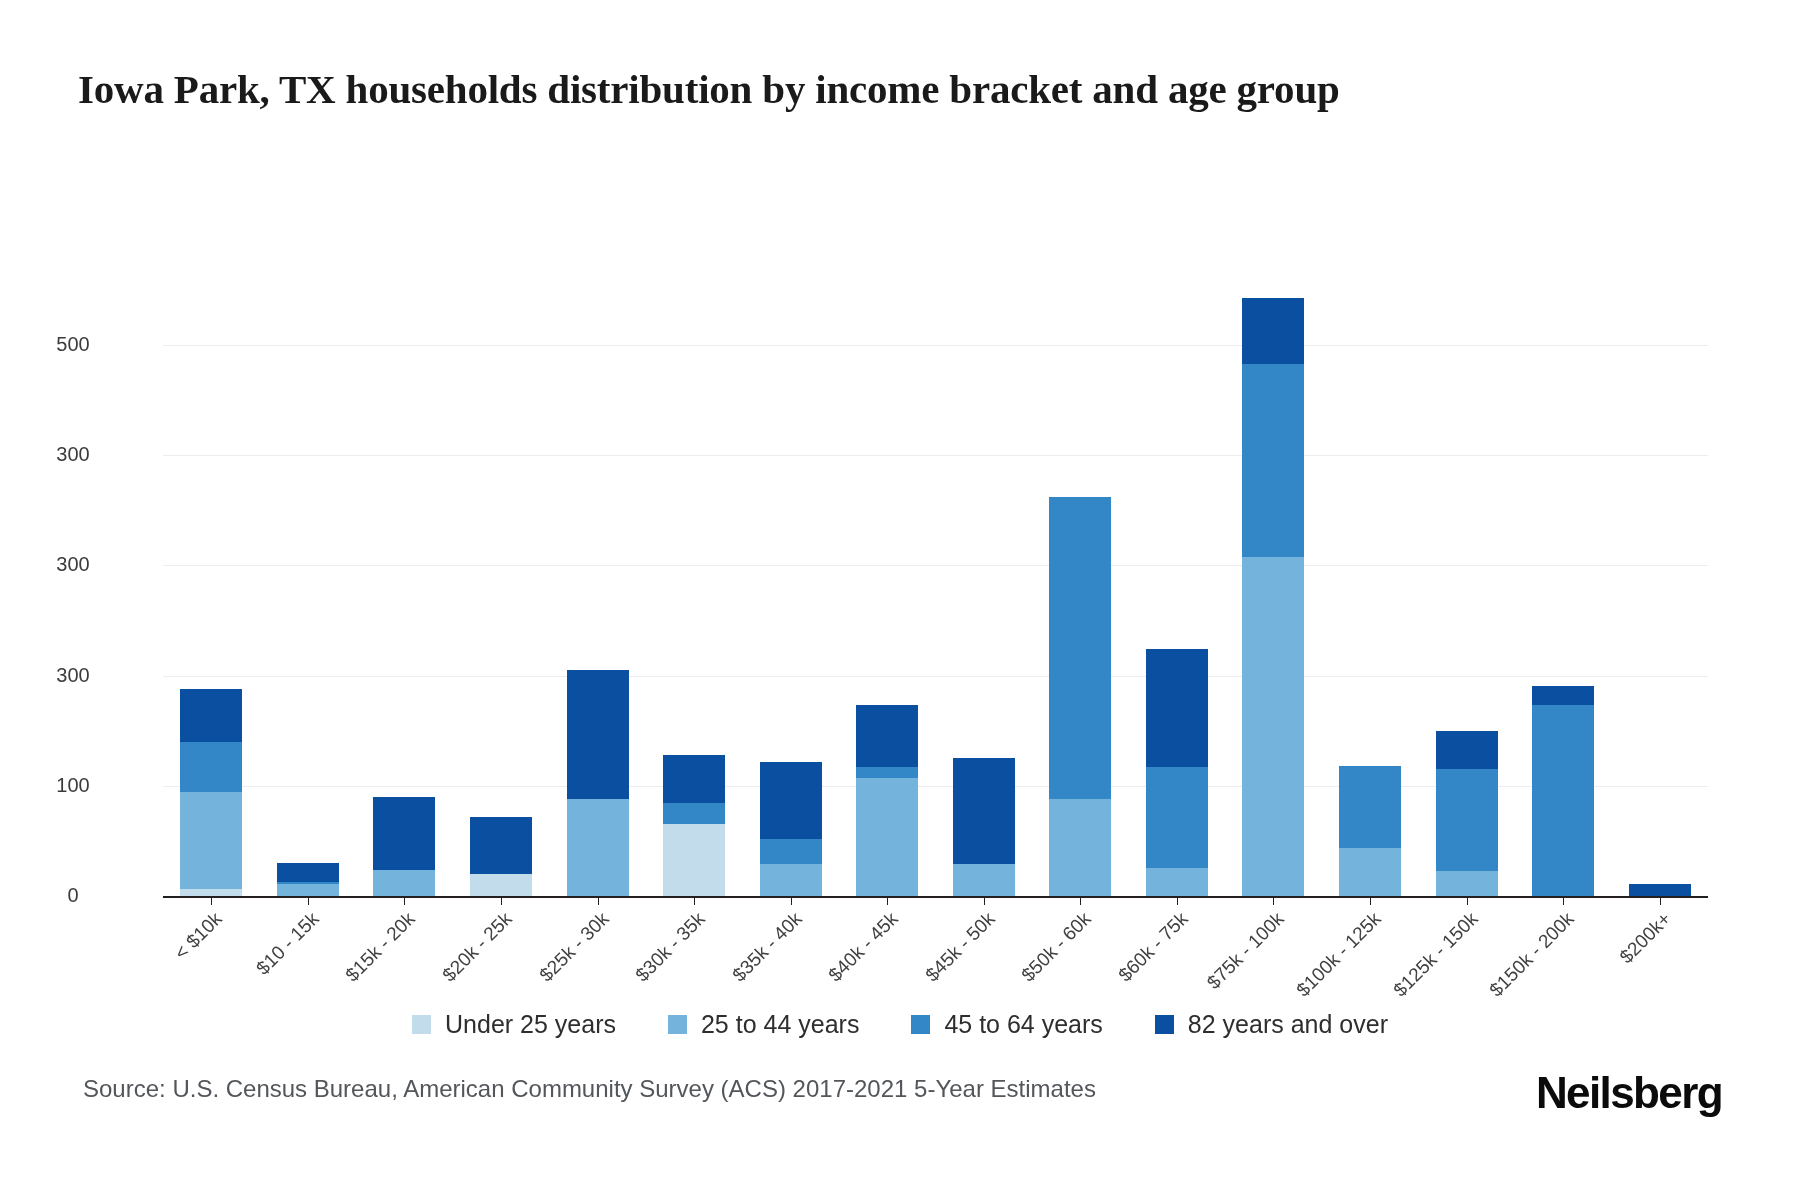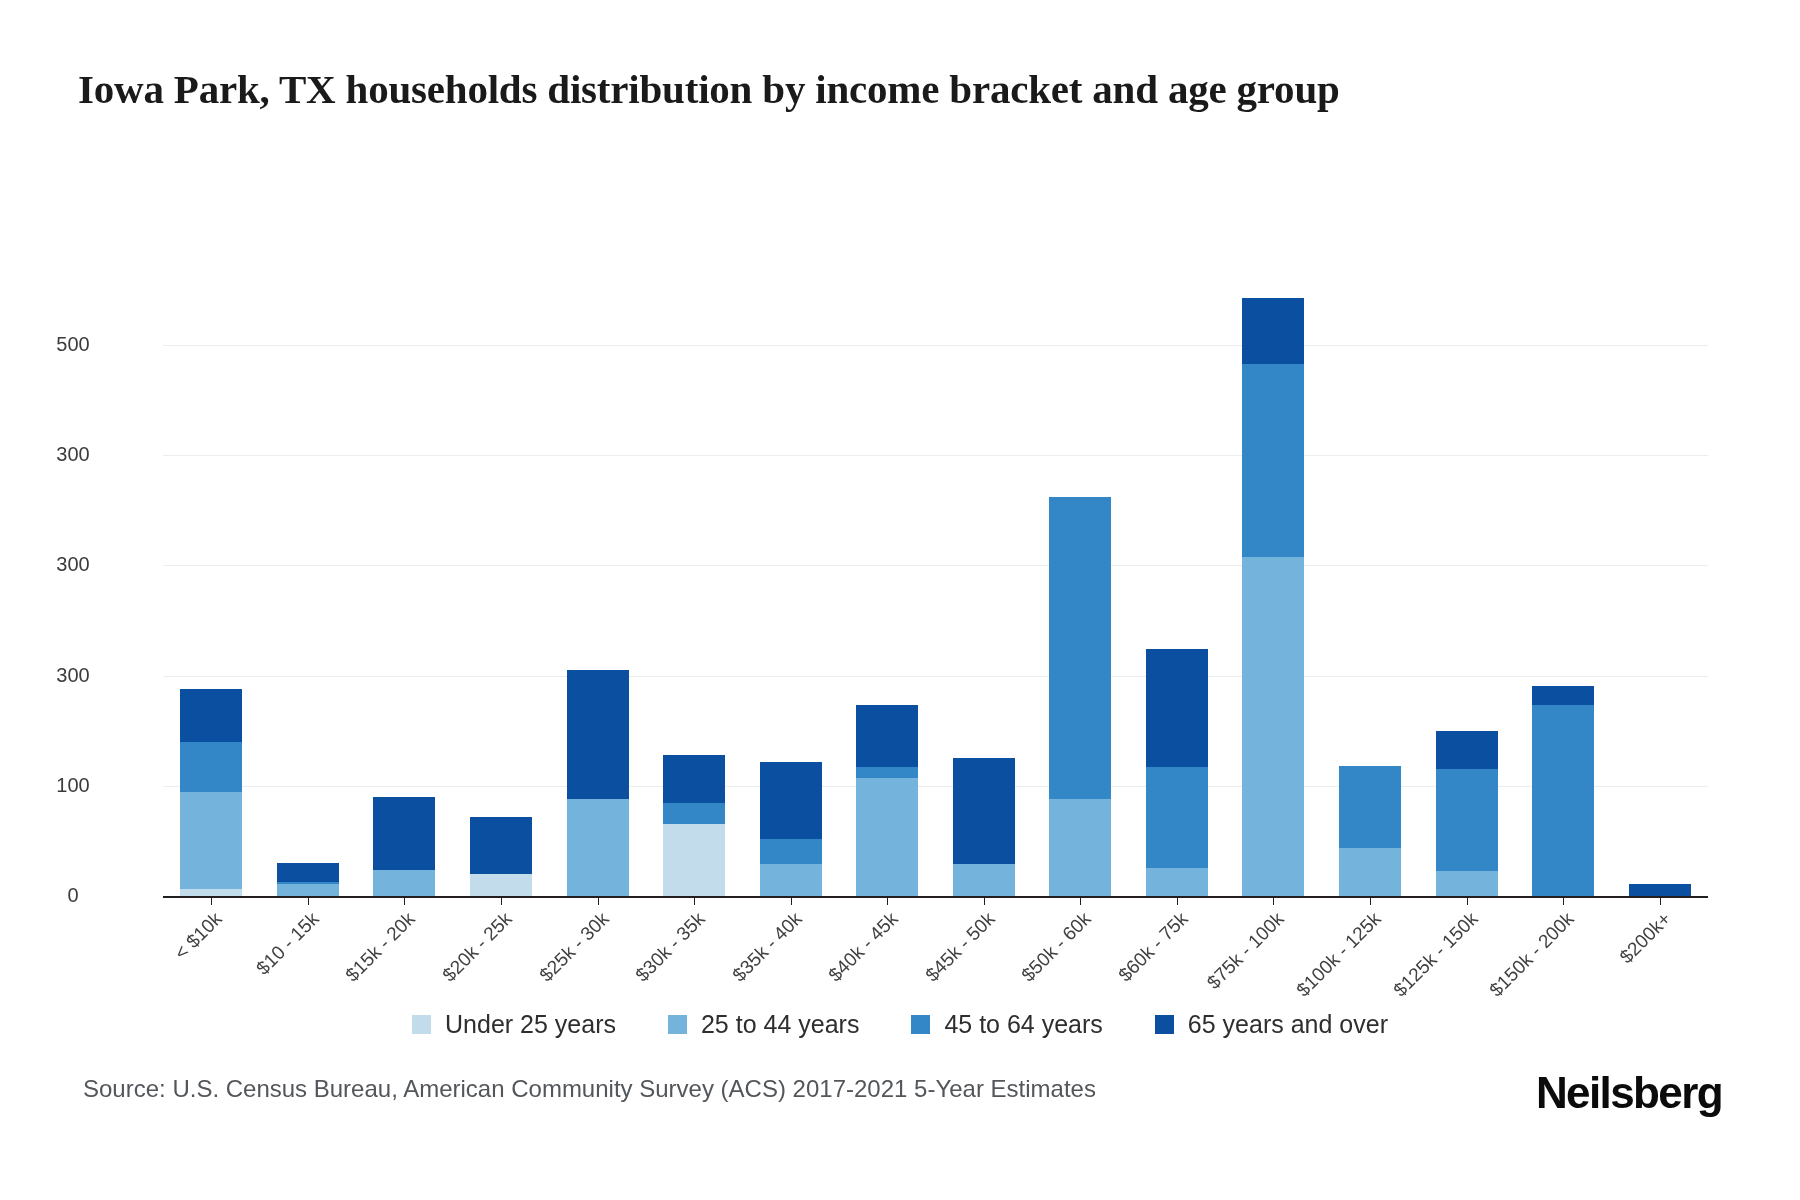--- a/index.html
+++ b/index.html
@@ -350,20 +350,20 @@
       <div class="legend-item">
         <span class="legend-swatch" style="background: rgb(116, 180, 220);"></span>
         <span class="legend-label">25 to 44 years</span>
       </div>
       <div class="legend-item">
         <span class="legend-swatch" style="background: rgb(51, 135, 198);"></span>
         <span class="legend-label">45 to 64 years</span>
       </div>
       <div class="legend-item">
         <span class="legend-swatch" style="background: rgb(11, 80, 160);"></span>
-        <span class="legend-label">65 years and over</span>
+        <span class="legend-label">82 years and over</span>
       </div>
     </div>
 
   <div class="source">Source: U.S. Census Bureau, American Community Survey (ACS) 2017-2021 5-Year Estimates</div>
   <div class="brand">Neilsberg</div>
 
 </div>
 
 </body></html>

